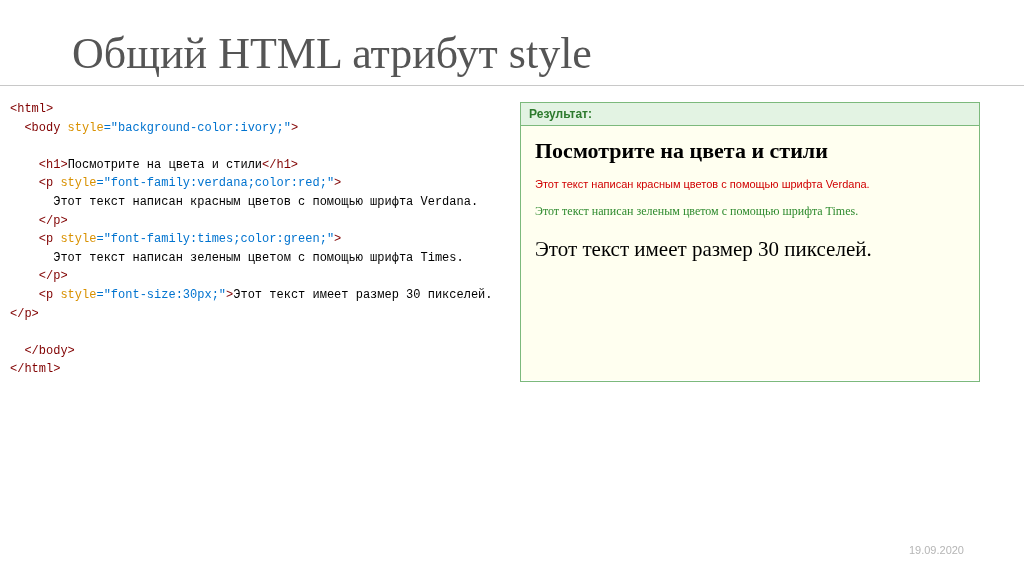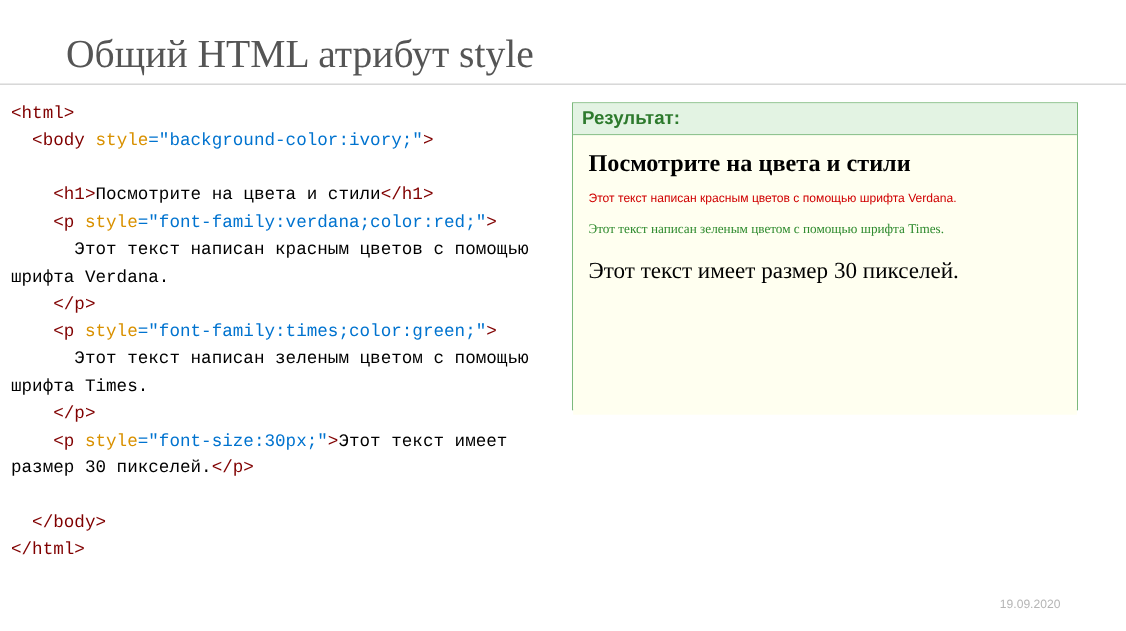--- a/index.html
+++ b/index.html
@@ -11,43 +11,43 @@
       position: relative;
       overflow: hidden;
     }
     .slide {
       width: 100%;
       height: 100%;
       padding: 28px 48px 20px 48px;
       position: relative;
     }
     .title {
-      font-size: 36px;
+      font-size: 44px;
       font-weight: 300;
       color: #555;
       font-family: Georgia, 'Times New Roman', serif;
       margin-bottom: 6px;
-      margin-left: 12px;
+      margin-left: 24px;
     }
     .divider {
       border: none;
       border-top: 1px solid #c8c8c8;
       margin-bottom: 14px;
       margin-left: -48px;
       margin-right: -48px;
     }
     .content {
       display: flex;
       gap: 0;
       position: relative;
     }
     .code-block {
       flex: 0 0 510px;
       font-family: 'Consolas', 'Courier New', monospace;
-      font-size: 16px;
+      font-size: 12px;
       line-height: 1.55;
       color: #000;
       white-space: pre-wrap;
       margin-left: -48px;
       padding-left: 10px;
     }
     .tag { color: #800000; }
     .attr { color: #d99100; }
     .val { color: #0073cf; }
     .txt { color: #000; }
@@ -55,21 +55,21 @@
       flex: 0 0 460px;
       border: 1px solid #7cb97c;
       background: #ffffff;
       margin-left: 10px;
       margin-top: 2px;
       height: 280px;
     }
     .result-header {
       background: #e3f3e3;
       color: #2d7a2d;
-      font-size: 17px;
+      font-size: 12px;
       font-weight: bold;
       padding: 4px 8px;
       border-bottom: 1px solid #7cb97c;
     }
     .result-body {
       background: #fffff0;
       padding: 12px 14px;
       height: calc(100% - 24px);
     }
     .result-h1 {

